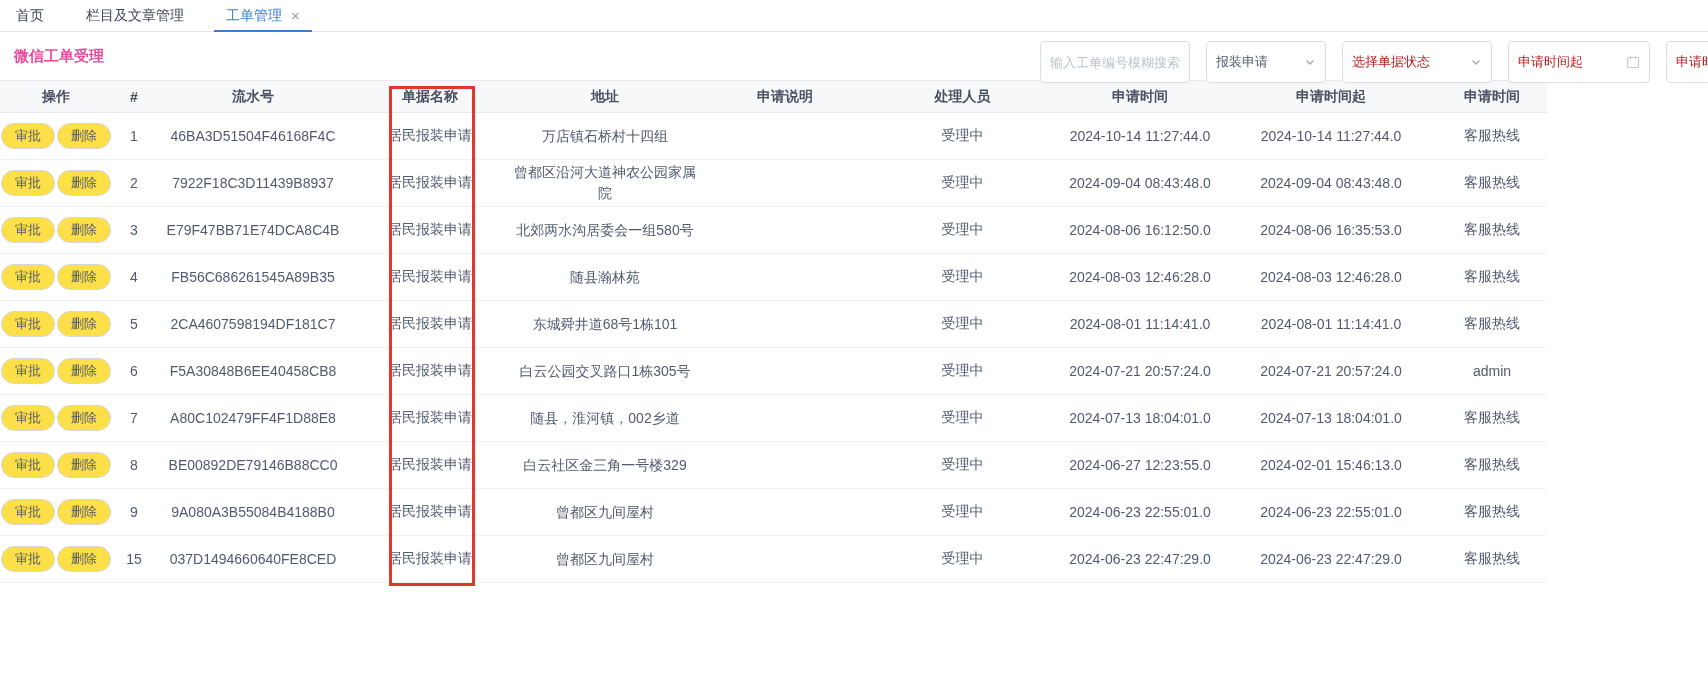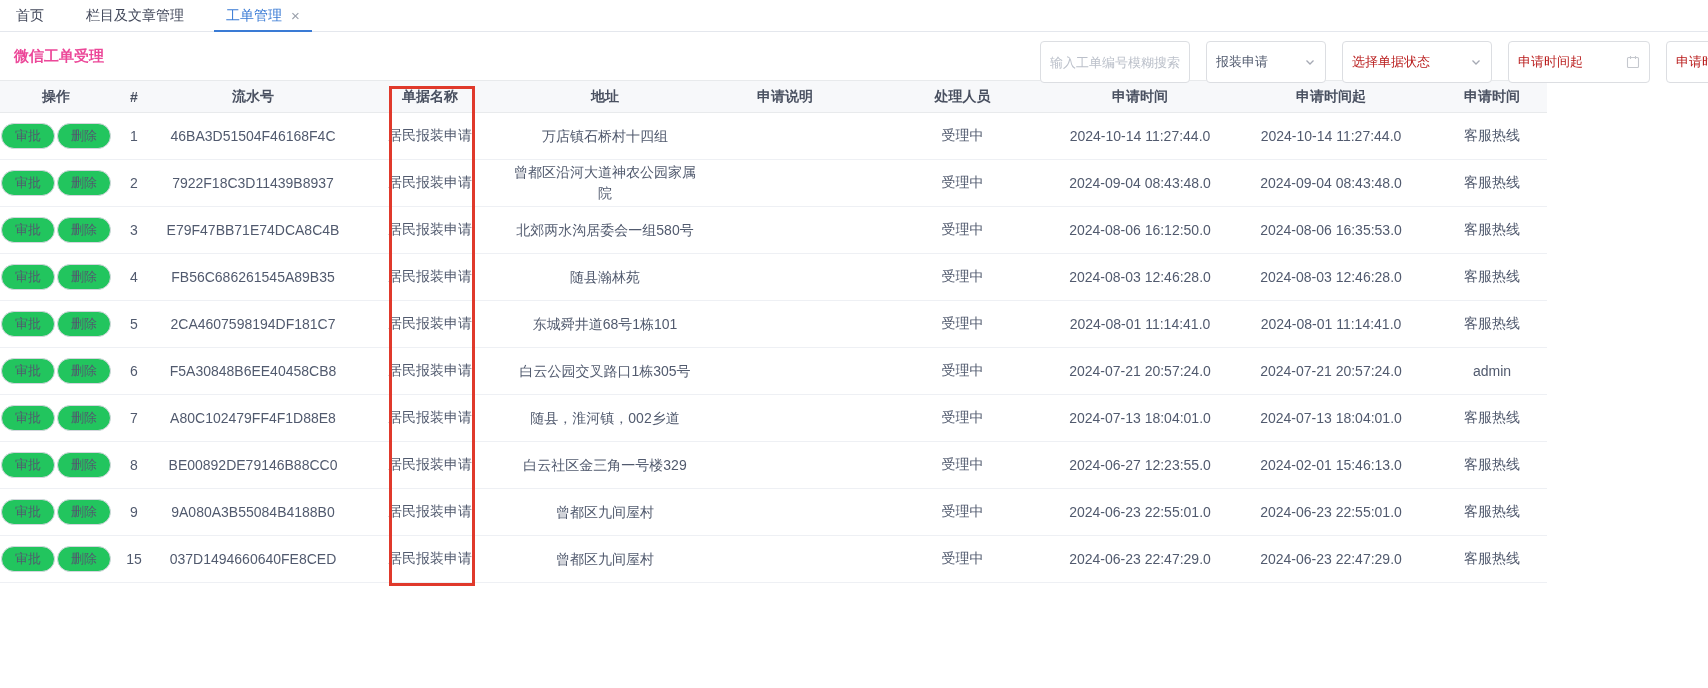--- a/index.html
+++ b/index.html
@@ -28,21 +28,21 @@
   .ph { color:#b91c1c; }
   .val { color:#515a6e; }
   .icon-svg { flex:0 0 auto; display:block; }
 
   
   table { width:1376px; table-layout:fixed; border-collapse:collapse; }
   th { height:32px; background:#f7f8fa; border-top:1px solid #e8eaec; border-bottom:1px solid #e8eaec;
        font-size:14px; font-weight:700; color:#495060; text-align:center; }
   td { height:47px; border-bottom:1px solid #eef0f4; font-size:14px; color:#515a6e; text-align:center; vertical-align:middle; }
   .addr { display:inline-block; max-width:192px; line-height:1.5; vertical-align:middle; }
-  .pill { display:inline-block; padding:4px 13px; border:1px solid #d4d7dd; border-radius:15px; background:#22c55e;
+  .pill { display:inline-block; padding:4px 13px; border:1px solid #d4d7dd; border-radius:15px; background:#fde047;
           color:#515a6e; font-size:13px; font-family:inherit; cursor:pointer; line-height:1.2; }
   .pill + .pill { margin-left:2px; }
 
   
   .anno-text { position:absolute; left:322px; top:34px; font-size:33px; font-weight:700; color:#e0392b; letter-spacing:2px; white-space:nowrap; pointer-events:none; }
   .anno-box { position:absolute; left:389px; top:86px; width:86px; height:500px; border:3px solid #e0392b; pointer-events:none; }
 </style>
 </head>
 <body>
 

